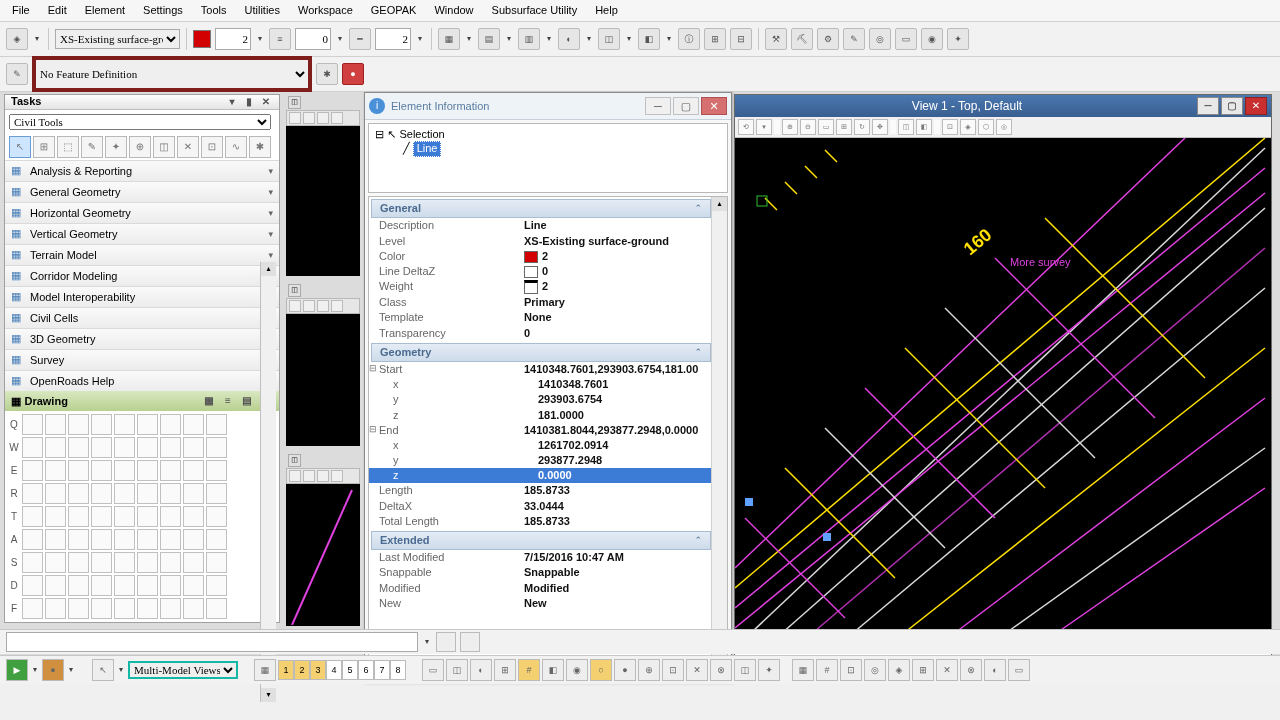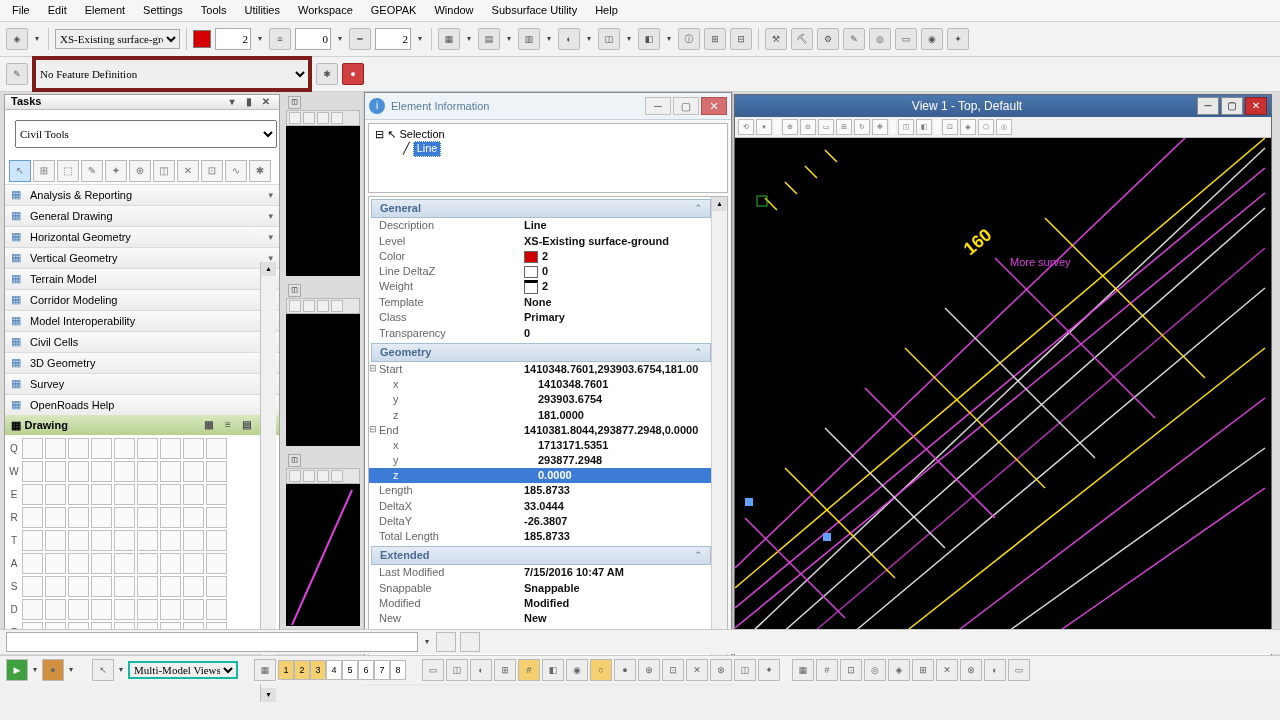--- a/index.html
+++ b/index.html
@@ -15,21 +15,21 @@
   .toolbar2{background:#f2f2f2;border-bottom:1px solid #d0d0d0;padding:3px 6px;display:flex;align-items:center;gap:4px;height:28px}
   .feat-sel{width:280px;height:36px;font:11px Tahoma;border:4px solid #7f1d1d}
 
   .workspace{position:relative;height:592px;background:#dcdcdc}
 
   
   .tasks{position:absolute;left:4px;top:2px;width:274px;background:#fff;border:1px solid #a0a0a0}
   .tasks-hdr{background:linear-gradient(#fefefe,#e4e4e4);padding:0 6px;display:flex;align-items:flex-start;font-weight:700;border-bottom:1px solid #bfbfbf}
   .tasks-hdr .sp{flex:1}
   .hdr-ico{width:14px;height:14px;margin-left:3px;font-size:10px;color:#555;display:inline-flex;align-items:center;justify-content:center;cursor:default}
-  .civil-sel{margin:10px;width:262px;height:28px;font:11px Tahoma}
+  .civil-sel{margin:4px;width:262px;height:16px;font:11px Tahoma}
   .iconrow{display:flex;flex-wrap:wrap;gap:2px;padding:2px 4px}
   .iconrow .ic{width:20px;height:20px;border:1px solid #b8b8b8;background:#f5f5f5;display:inline-flex;align-items:center;justify-content:center;font-size:10px;color:#777}
   .iconrow .ic.sel{background:#cde5ff;border-color:#6b9bd1}
   .grp{border-top:1px solid #dadada;background:linear-gradient(#fafafa,#ececec);padding:3px 6px;display:flex;align-items:center;gap:5px;cursor:default}
   .grp .gi{width:14px;height:14px;font-size:11px;color:#4a80b8}
   .grp .arr{margin-left:auto;font-size:9px;color:#666}
   .drawing{background:linear-gradient(#d8e8c0,#b8d090);padding:3px 6px;display:flex;align-items:center;font-weight:700}
   .drawgrid{display:flex;flex-wrap:wrap;padding:2px}
   .drawgrid .row{display:flex;align-items:center;width:100%}
   .drawgrid .lbl{width:14px;font-size:10px;color:#555;text-align:center}
@@ -187,21 +187,21 @@
       <span class="ic">✱</span>
     </div>
     <div id="grps">
         <div class="grp">
           <span class="gi">▦</span>
           <span>Analysis &amp; Reporting</span>
           <span class="arr">▾</span>
         </div>
         <div class="grp">
           <span class="gi">▦</span>
-          <span>General Drawing</span>
+          <span>General Geometry</span>
           <span class="arr">▾</span>
         </div>
         <div class="grp">
           <span class="gi">▦</span>
           <span>Horizontal Geometry</span>
           <span class="arr">▾</span>
         </div>
         <div class="grp">
           <span class="gi">▦</span>
           <span>Vertical Geometry</span>
@@ -454,26 +454,26 @@
         </div>
       <div class="proprow">
           <span class="k">Line DeltaZ</span>
           <span class="v"><span class="sw" style="background:#fff"></span><span>0</span></span>
         </div>
       <div class="proprow">
           <span class="k">Weight</span>
           <span class="v"><span class="sw" style="background:#fff;border-top:3px solid #000"></span><span>2</span></span>
         </div>
       <div class="proprow">
+          <span class="k">Class</span>
+          <span class="v">Primary</span>
+        </div>
+      <div class="proprow">
           <span class="k">Template</span>
           <span class="v">None</span>
-        </div>
-      <div class="proprow">
-          <span class="k">Class</span>
-          <span class="v">Primary</span>
         </div>
       <div class="proprow">
           <span class="k">Transparency</span>
           <span class="v">0</span>
         </div>
 
       <div class="sect">
           <span>Geometry</span>
           <span class="col">⌃</span>
         </div>
@@ -494,41 +494,37 @@
           <span class="k">z</span>
           <span class="v">181.0000</span>
         </div>
       <div class="proprow">
           <span class="exp">⊟</span>
           <span class="k">End</span>
           <span class="v">1410381.8044,293877.2948,0.0000</span>
         </div>
       <div class="proprow sub">
           <span class="k">x</span>
-          <span class="v">1713171.5351</span>
+          <span class="v">1261702.0914</span>
         </div>
       <div class="proprow sub">
           <span class="k">y</span>
           <span class="v">293877.2948</span>
         </div>
       <div class="proprow sub highlight">
           <span class="k">z</span>
           <span class="v">0.0000</span>
         </div>
       <div class="proprow">
           <span class="k">Length</span>
           <span class="v">185.8733</span>
         </div>
       <div class="proprow">
           <span class="k">DeltaX</span>
           <span class="v">33.0444</span>
-        </div>
-      <div class="proprow">
-          <span class="k">DeltaY</span>
-          <span class="v">-26.3807</span>
         </div>
       <div class="proprow">
           <span class="k">Total Length</span>
           <span class="v">185.8733</span>
         </div>
 
       <div class="sect">
           <span>Extended</span>
           <span class="col">⌃</span>
         </div>

